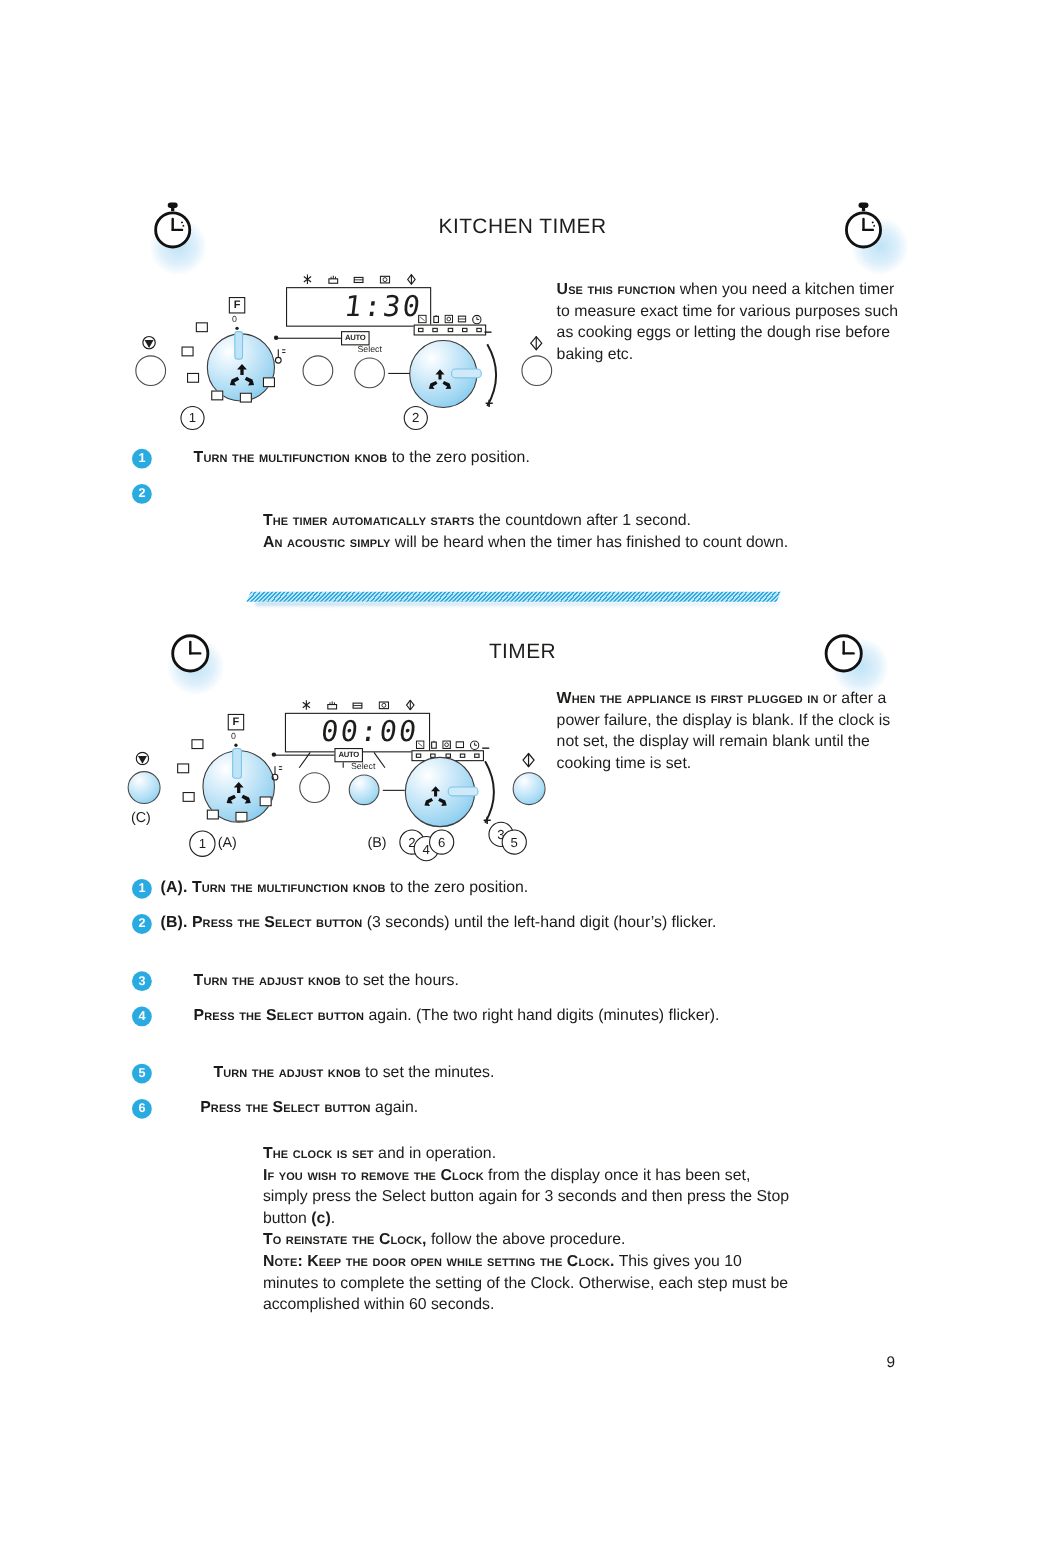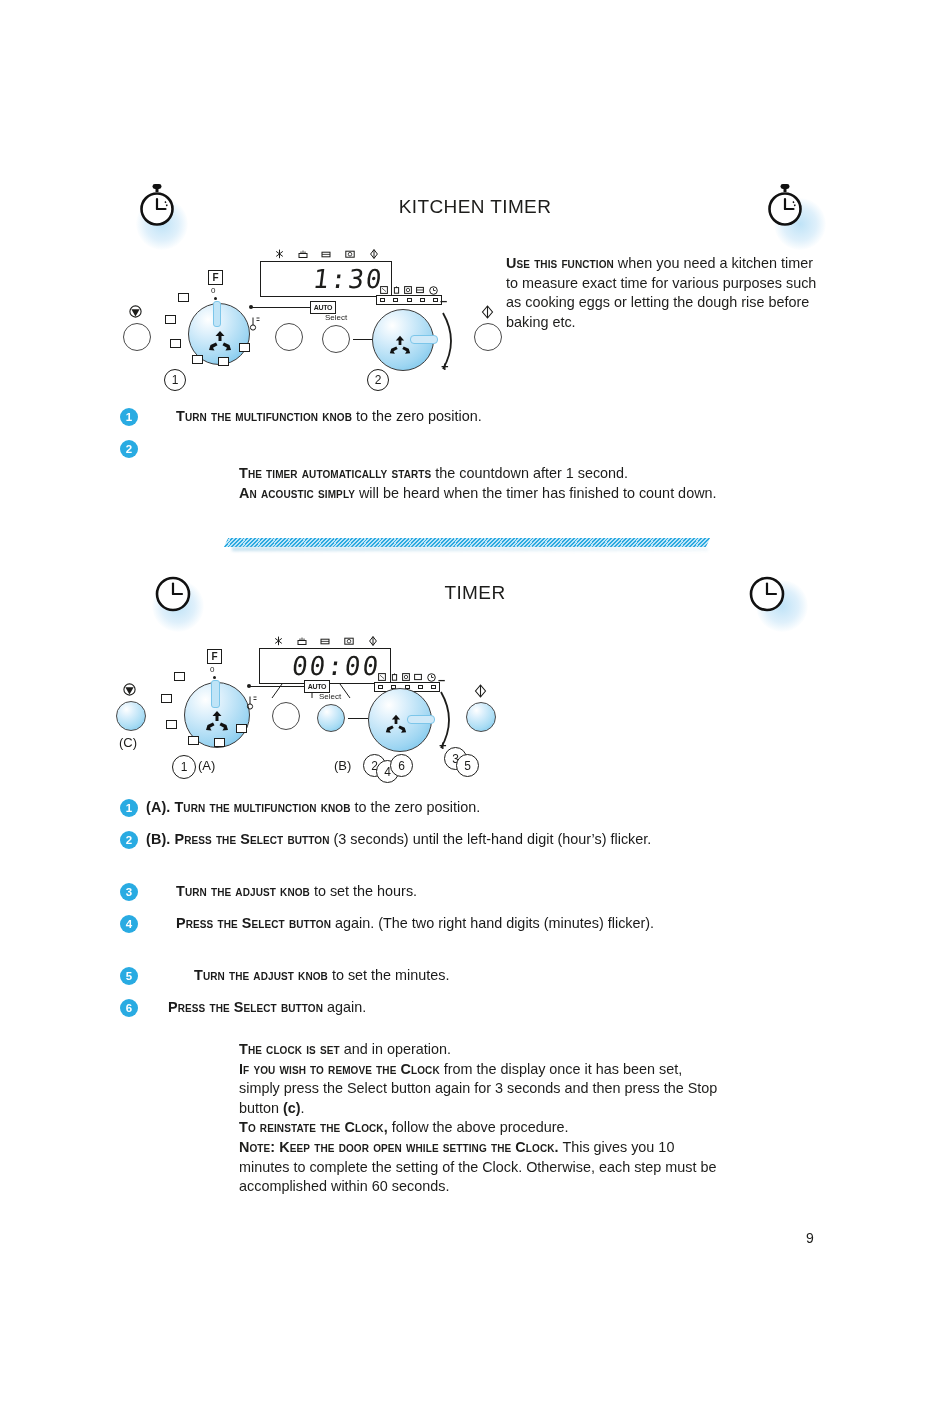--- a/index.html
+++ b/index.html
@@ -371,20 +371,23 @@
     <div class="num-circ" style="left:68px;top:123px;width:22px;height:22px;">1</div>
     <div class="lbl" style="left:94px;top:126px;">(A)</div>
     <div class="lbl" style="left:230px;top:126px;">(B)</div>
     <div class="num-circ" style="left:259px;top:122px;width:21px;height:21px;">2</div>
     <div class="num-circ" style="left:272px;top:128px;width:21px;height:21px;">4</div>
     <div class="num-circ" style="left:286px;top:122px;width:21px;height:21px;">6</div>
     <div class="num-circ" style="left:340px;top:115px;width:21px;height:21px;">3</div>
     <div class="num-circ" style="left:352px;top:122px;width:21px;height:21px;">5</div>
   </div>
 
+  <div style="position:absolute;left:506px;top:626px;width:320px;" class="body-txt">
+    <span class="sc">When the appliance is first plugged in</span><span> or after a power failure, the display is blank. If the clock is not set, the display will remain blank until the cooking time is set.</span>
+  </div>
 
   <div class="step" style="left:120px;top:798px;width:600px;">
     <span class="bullet">1</span>
     <span class="step-txt" style="margin-left:8px;">
       <span class="sc">(A). </span><span class="sc">Turn the multifunction knob</span><span> to the zero position.</span>
     </span>
   </div>
   <div class="step" style="left:120px;top:830px;width:560px;">
     <span class="bullet">2</span>
     <span class="step-txt" style="margin-left:8px;">
@@ -404,21 +407,21 @@
     </span>
   </div>
   <div class="step" style="left:120px;top:966px;width:600px;">
     <span class="bullet">5</span>
     <span class="step-txt" style="margin-left:56px;">
       <span class="sc">Turn the adjust knob</span><span> to set the minutes.</span>
     </span>
   </div>
   <div class="step" style="left:120px;top:998px;width:600px;">
     <span class="bullet">6</span>
-    <span class="step-txt" style="margin-left:30px;">
+    <span class="step-txt" style="margin-left:44px;">
       <span class="sc">Press the Select button</span><span> again.</span>
     </span>
   </div>
 
   <div style="position:absolute;left:239px;top:1040px;width:485px;" class="body-txt">
     <div>
       <span class="sc">The clock is set</span><span> and in operation.</span>
     </div>
     <div>
       <span class="sc">If you wish to remove the Clock</span><span> from the display once it has been set, simply press the Select button again for 3 seconds and then press the Stop button </span><span style="font-weight:bold;">(c)</span><span>.</span>

